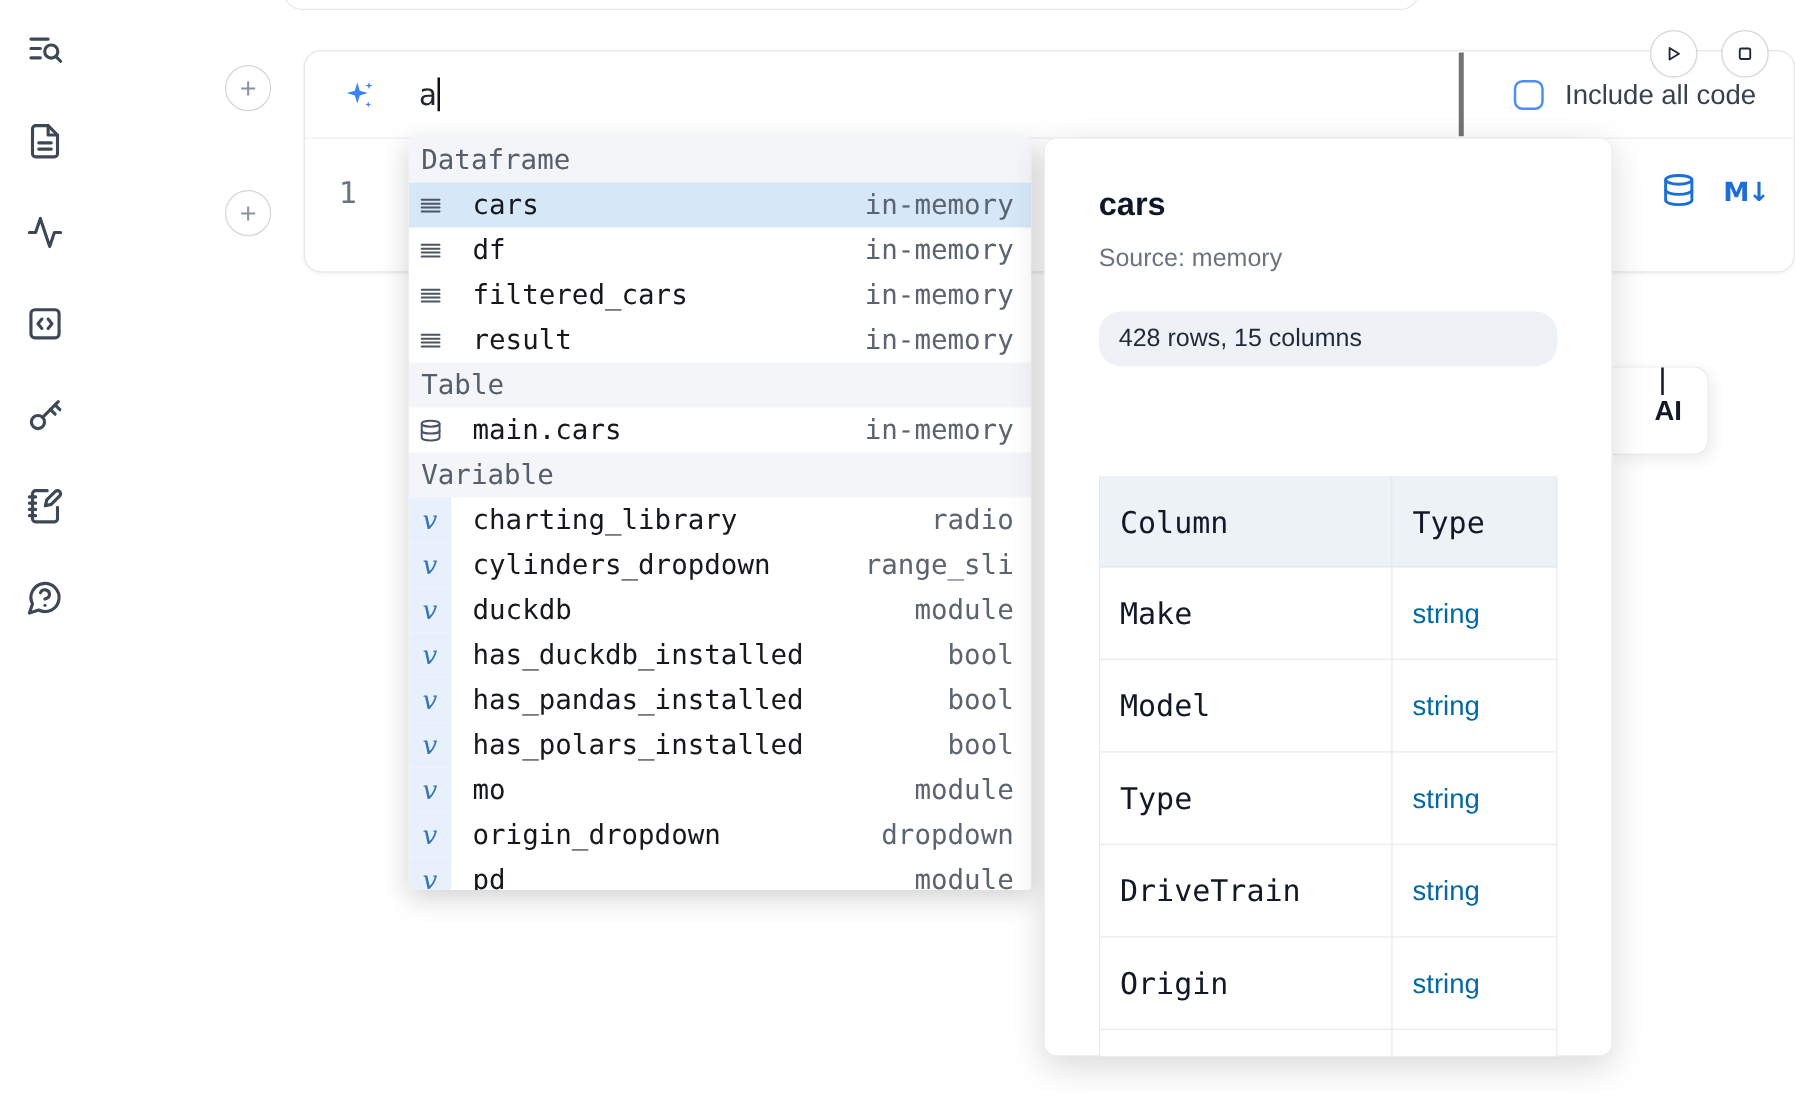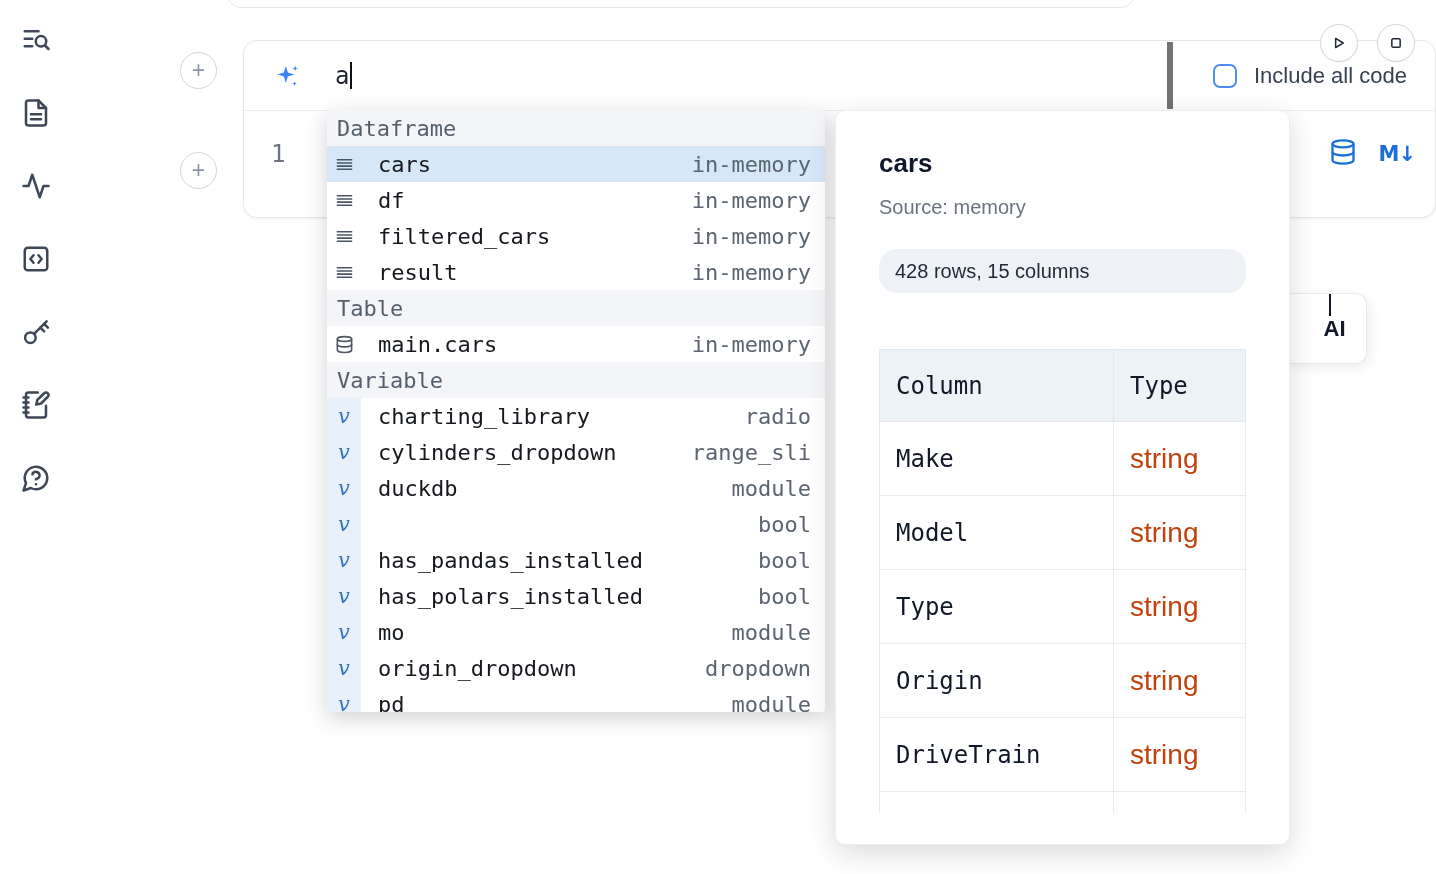--- a/index.html
+++ b/index.html
@@ -34,21 +34,21 @@
 
   
   .main-cell { position:absolute; left:243px; top:40px; width:1193px; height:178px;
     background:#fff; border:1px solid #e5e7eb; border-radius:14px; box-shadow:0 1px 3px rgba(0,0,0,.05); z-index:1; }
   .prompt-row { position:relative; height:70px; display:flex; align-items:center; border-bottom:1px solid #edf0f3; }
   .sparkle { margin-left:29px; width:28px; height:28px; }
   .sparkle svg { width:28px; height:28px; fill:#3b82f6; }
   .typed { margin-left:34px; font-family:"DejaVu Sans Mono", monospace; font-size:24px; color:#1f2430; }
   .caret { display:inline-block; width:2px; height:27px; background:#111; margin-left:1px; vertical-align:-5px; }
   .prompt-right { position:absolute; right:0; top:1px; bottom:1px; width:268px;
-    border-left:6px solid #737373; display:flex; align-items:center; padding-left:40px; }
+    border-left:4px solid #737373; display:flex; align-items:center; padding-left:40px; }
   .checkbox { width:24px; height:24px; border:2px solid #4f8df5; border-radius:7px; background:#fff; flex:none; }
   .checkbox-label { margin-left:17px; font-size:22px; color:#374151; white-space:nowrap; }
 
   .code-row { height:86px; display:flex; align-items:center; padding:0 20px 0 27px; }
   .line-number { font-family:"DejaVu Sans Mono", monospace; font-size:24px; color:#6b7280; }
   .cell-type-icons { margin-left:auto; display:flex; align-items:center; gap:22px; }
   .db-blue svg { width:28px; height:28px; stroke:#1c6ed8; fill:none; stroke-width:2; }
   .md-icon { font-family:"DejaVu Sans", sans-serif; font-weight:800; font-size:21px; color:#1c6ed8; letter-spacing:-1px; }
 
   
@@ -72,28 +72,28 @@
   .ai-fragment .bar { width:2px; height:22px; background:#111827; margin-right:9px; }
 
   
   .preview { position:absolute; left:835px; top:110px; width:455px; height:735px;
     background:#fff; border:1px solid #eceff2; border-radius:10px; box-shadow:0 8px 28px rgba(0,0,0,.15);
     z-index:6; padding:36px 43px 0 43px; }
   .pv-title { font-size:26px; font-weight:700; color:#0f172a; line-height:32px; }
   .pv-source { margin-top:16px; font-size:20px; color:#6b7280; line-height:24px; }
   .pv-badge { margin-top:30px; height:44px; background:#eef2f7; border-radius:18px;
     display:flex; align-items:center; padding:0 16px; font-size:20px; color:#1f2937; }
-  .pv-table-wrap { margin-top:56px; height:464px; overflow:hidden; }
+  .pv-table-wrap { margin-top:88px; height:464px; overflow:hidden; }
   table.pv-table { width:100%; border-collapse:collapse; table-layout:fixed; }
   .pv-table col.c1 { width:234px; }
   .pv-table th { height:72px; background:#edf2f7; border:1px solid #e3e8ee; text-align:left;
     padding-left:16px; font-family:"DejaVu Sans Mono", monospace; font-weight:400; font-size:24px; color:#111827; }
   .pv-table td { height:74px; border:1px solid #e7eaee; padding-left:16px; background:#fff; }
   .pv-table td.col-name { font-family:"DejaVu Sans Mono", monospace; font-size:24px; color:#111827; }
-  .pv-table td.col-type { font-size:28px; color:#c2410c; }
+  .pv-table td.col-type { font-size:22px; color:#0369a1; }
 </style>
 </head>
 <body>
 
 <div id="screen">
 
   <div class="prev-cell"></div>
 
   <div class="sidebar">
     <span class="sb-icon">
@@ -256,20 +256,21 @@
         <span class="ac-name">cylinders_dropdown</span>
         <span class="ac-type">range_sli</span>
       </div>
       <div class="ac-row">
         <span class="ac-icon variable">v</span>
         <span class="ac-name">duckdb</span>
         <span class="ac-type">module</span>
       </div>
       <div class="ac-row">
         <span class="ac-icon variable">v</span>
+        <span class="ac-name">has_duckdb_installed</span>
         <span class="ac-type">bool</span>
       </div>
       <div class="ac-row">
         <span class="ac-icon variable">v</span>
         <span class="ac-name">has_pandas_installed</span>
         <span class="ac-type">bool</span>
       </div>
       <div class="ac-row">
         <span class="ac-icon variable">v</span>
         <span class="ac-name">has_polars_installed</span>
@@ -315,25 +316,25 @@
             </tr>
             <tr>
               <td class="col-name">Model</td>
               <td class="col-type">string</td>
             </tr>
             <tr>
               <td class="col-name">Type</td>
               <td class="col-type">string</td>
             </tr>
             <tr>
+              <td class="col-name">DriveTrain</td>
+              <td class="col-type">string</td>
+            </tr>
+            <tr>
               <td class="col-name">Origin</td>
-              <td class="col-type">string</td>
-            </tr>
-            <tr>
-              <td class="col-name">DriveTrain</td>
               <td class="col-type">string</td>
             </tr>
             <tr>
               <td class="col-name"></td>
               <td class="col-type"></td>
             </tr>
           </tbody>
       </table>
     </div>
   </div>

